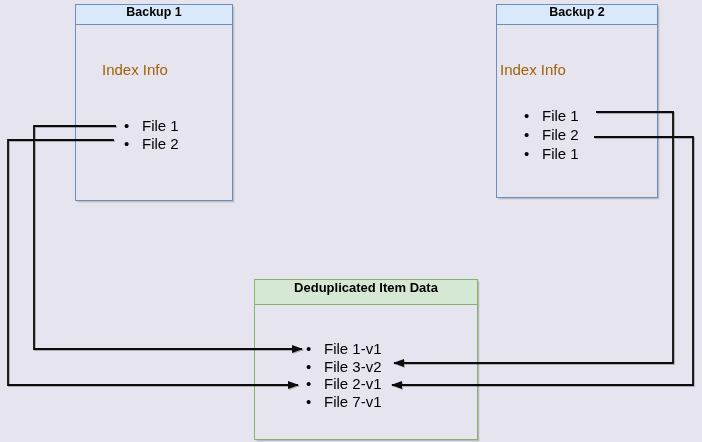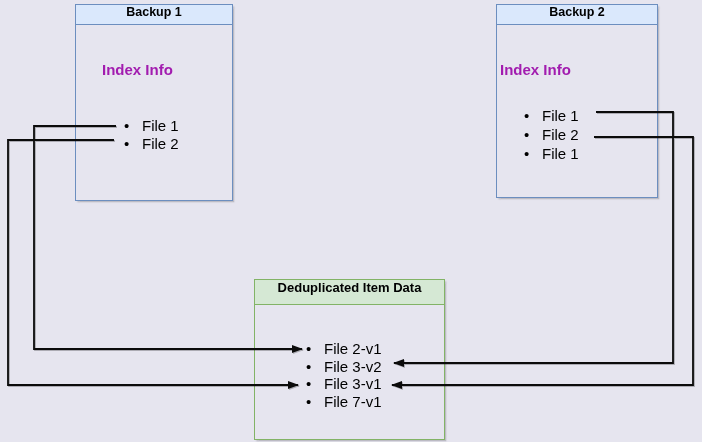--- a/index.html
+++ b/index.html
@@ -31,23 +31,22 @@
     justify-content: center;
     font-weight: bold;
     color: #000;
   }
   .blue  .node-header { background: #dae8fc; border-color: #6c8ebf; height: 20px; font-size: 12.5px; }
   .green .node-header { background: #d5e8d4; border-color: #82b366; height: 25px; font-size: 13px; }
   .section-label {
     position: absolute;
     font-size: 15px;
     line-height: 20px;
-    color: #a21caf;
+    color: #a16207;
     white-space: nowrap;
-    font-weight: bold;
   }
   ul.filelist {
     position: absolute;
     margin: 0;
     padding: 0;
     list-style: none;
     font-size: 15px;
     color: #000;
   }
   ul.filelist li { display: flex; white-space: nowrap; }
@@ -55,21 +54,21 @@
     display: inline-block;
     width: 18px;
     text-align: left;
     padding-left: 3px;
   }
   #list-backup1 { left: 121px; top: 117px; line-height: 18px; }
   #list-backup2 { left: 521px; top: 106px; line-height: 19px; }
   #list-dedup   { left: 303px; top: 340px; line-height: 17.5px; }
   #box-backup1 { left: 75px;  top: 4px;   width: 158px; height: 197px; }
   #box-backup2 { left: 473px; top: 4px;   width: 162px; height: 194px; margin-left: 23px; }
-  #box-dedup   { left: 254px; top: 279px; width: 191px; height: 161px; }
+  #box-dedup   { left: 254px; top: 279px; width: 224px; height: 161px; }
   #label-index1 { left: 102px; top: 60px; }
   #label-index2 { left: 500px; top: 60px; }
   svg.connectors {
     position: absolute;
     left: 0; top: 0;
     width: 702px;
     height: 442px;
     pointer-events: none;
   }
   svg.connectors path.wire {
@@ -123,29 +122,29 @@
   </ul>
 
   <div class="node green" id="box-dedup">
     <div class="node-header">
       <span>Deduplicated Item Data</span>
     </div>
   </div>
   <ul class="filelist" id="list-dedup">
     <li>
         <span class="bullet">•</span>
-        <span>File 2-v1</span>
+        <span>File 1-v1</span>
       </li>
     <li>
         <span class="bullet">•</span>
         <span>File 3-v2</span>
       </li>
     <li>
         <span class="bullet">•</span>
-        <span>File 3-v1</span>
+        <span>File 2-v1</span>
       </li>
     <li>
         <span class="bullet">•</span>
         <span>File 7-v1</span>
       </li>
   </ul>
 
   <svg class="connectors" viewBox="0 0 702 442" xmlns="http://www.w3.org/2000/svg">
     <defs>
       <marker id="arrowhead" markerUnits="userSpaceOnUse" markerWidth="12" markerHeight="10" refX="10" refY="4" orient="auto">

